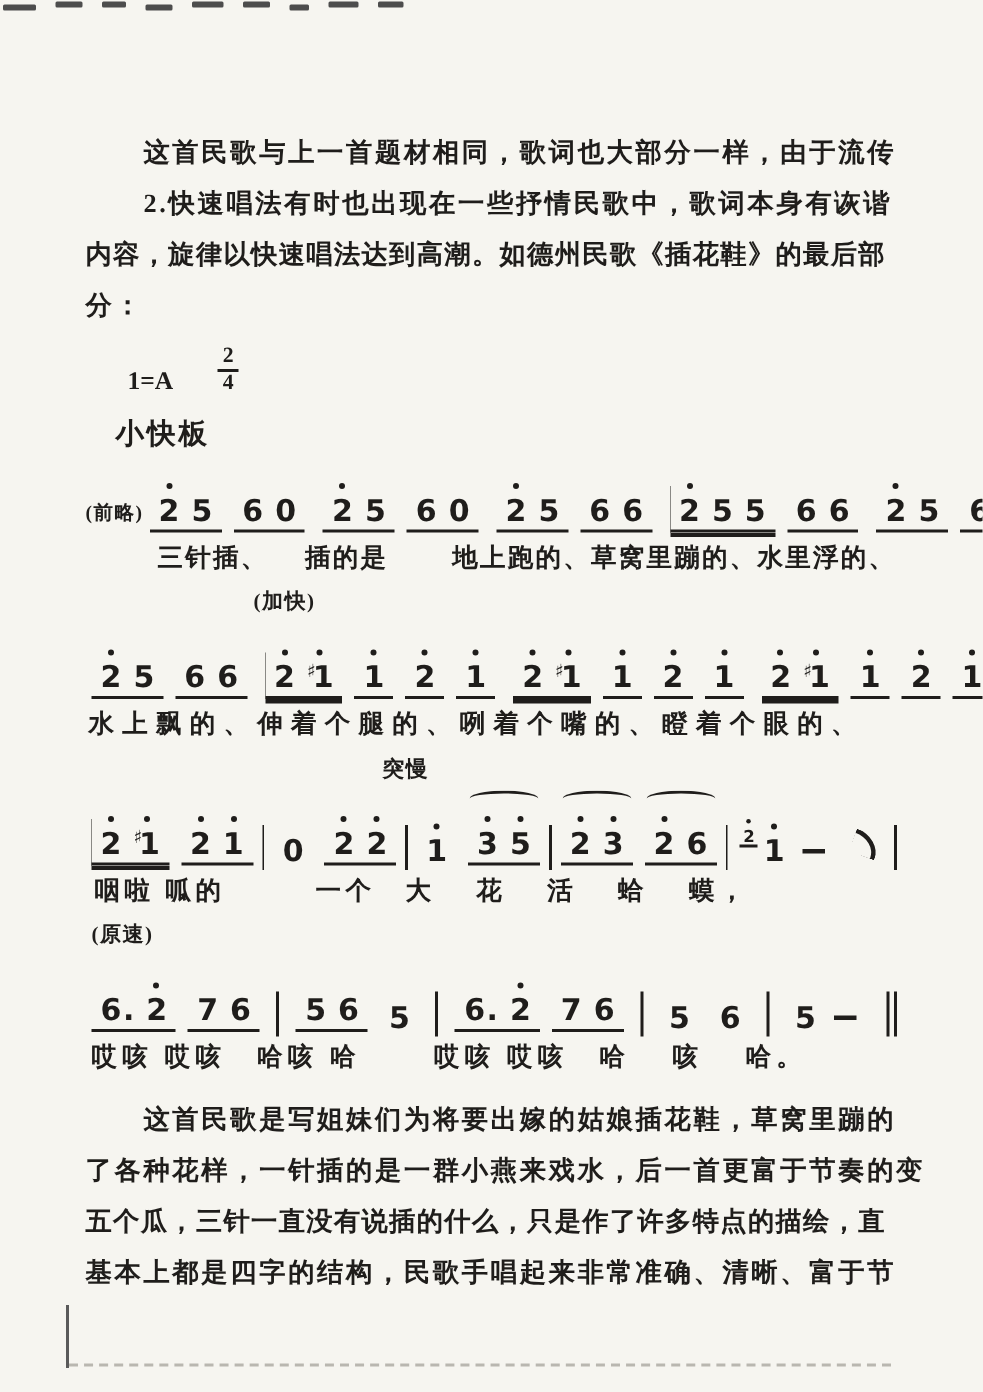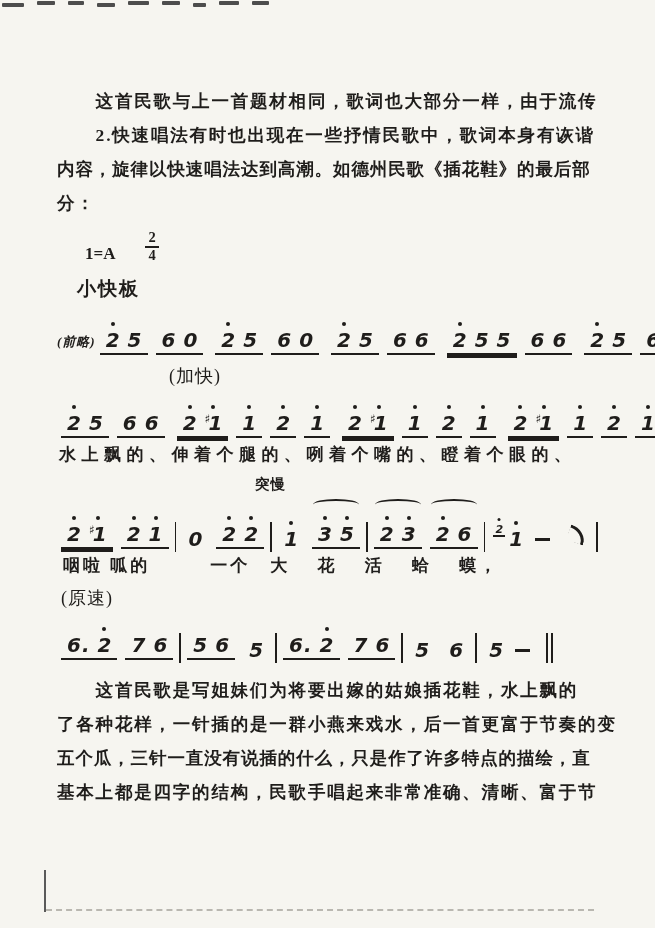--- a/index.html
+++ b/index.html
@@ -17,27 +17,27 @@
   .corner-h{position:absolute;left:46px;top:909px;width:548px;border-top:2px dashed #9a968e;opacity:.65;}
   
   .content{padding:84px 55px 0 57px;}
   .para-line{font-size:17.5px;line-height:34px;letter-spacing:1.8px;white-space:nowrap;font-weight:600;}
   .tight{letter-spacing:0.9px;}
   
   .keyline{margin:10px 0 4px 28px;font-weight:700;font-size:17px;display:flex;align-items:flex-end;}
   .frac{display:inline-flex;flex-direction:column;align-items:center;margin-left:30px;font-size:14.5px;line-height:1.1;font-weight:700;}
   .frac .fnum{border-bottom:2px solid #1f1d1b;padding:0 3px;}
   .allegretto{margin:12px 0 0 20px;font-size:19px;font-weight:700;letter-spacing:2px;}
-  .mlabel{position:absolute;top:0;font-size:18px;font-weight:400;letter-spacing:1px;}
+  .mlabel{position:absolute;top:0;font-size:14px;font-weight:700;letter-spacing:1px;}
   .mlabel.bold{font-weight:800;font-size:14.5px;}
   
   .mwrap{position:relative;}
   .mwrap.labeled{padding-top:21px;margin-top:9px;}
-  .mline{display:flex;align-items:flex-end;padding-top:13px;min-height:40px;
-         font-family:"DejaVu Sans","Liberation Sans",sans-serif;font-style:italic;}
+  .mline{display:flex;align-items:flex-end;justify-content:space-between;padding-top:13px;min-height:40px;
+         font-family:"DejaVu Sans","Liberation Sans",sans-serif;}
   .mprefix{font-family:"Liberation Serif",serif;font-size:13px;font-weight:700;letter-spacing:1px;margin-bottom:4px;white-space:nowrap;}
   .bar{display:flex;align-items:flex-end;}
   .group{display:flex;align-items:flex-end;position:relative;padding:0 2px;margin:0 4px;}
   .group.u1{border-bottom:2px solid #1f1d1b;padding-bottom:3px;}
   .group.u2{border-bottom:2px solid #1f1d1b;box-shadow:0 3px 0 0 #1f1d1b;padding-bottom:3px;}
   .note{position:relative;font-size:20px;font-weight:700;line-height:1;padding:0 4px;margin-top:9px;}
   .note .dig{position:relative;}
   .hdot{position:absolute;top:-8px;left:50%;transform:translateX(-50%);width:4px;height:4px;border-radius:50%;background:#1f1d1b;}
   .shp{font-size:12px;font-weight:700;vertical-align:7px;margin-right:-2px;}
   .adot{font-weight:700;margin-left:1px;}
@@ -150,20 +150,21 @@
               <span class="note"><span class="dig">2</span><div class="hdot"></div></span>
               <span class="note"><span class="dig">5</span></span>
             </div>
             <div class="group u1">
               <span class="note"><span class="dig">6</span></span>
             </div>
           </div>
           <div class="bl"></div>
         </div>
     </div>
+    <div class="lyr lyr1">三针插、　 插的是 　　地上跑的、草窝里蹦的、水里浮的、</div>
 
     <div class="mwrap labeled">
       <span class="mlabel" style="left:112px;">(加快)</span>
       <div class="mline">
           <div class="bar">
             <div class="group u1">
               <span class="note"><span class="dig">2</span><div class="hdot"></div></span>
               <span class="note"><span class="dig">5</span></span>
             </div>
             <div class="group u1">
@@ -334,23 +335,24 @@
               <span class="note"><span class="dig">5</span></span>
               <div class="dashnote"></div>
             </div>
           </div>
           <div class="dbl">
             <div class="bl"></div>
             <div class="bl"></div>
           </div>
         </div>
     </div>
+    <div class="lyr lyr4">哎咳 哎咳　哈咳 哈　　 哎咳 哎咳　哈　 咳　 哈。</div>
 
     <div class="p3">
-      <div class="para-line">　　这首民歌是写姐妹们为将要出嫁的姑娘插花鞋，水上飘的</div>
+      <div class="para-line">　　这首民歌是写姐妹们为将要出嫁的姑娘插花鞋，草窝里蹦的</div>
       <div class="para-line">了各种花样，一针插的是一群小燕来戏水，后一首更富于节奏的变</div>
       <div class="para-line tight">五个瓜，三针一直没有说插的什么，只是作了许多特点的描绘，直</div>
       <div class="para-line">基本上都是四字的结构，民歌手唱起来非常准确、清晰、富于节</div>
     </div>
 
   </div>
 
   <div class="corner-v"></div>
   <div class="corner-h"></div>
 </div>

